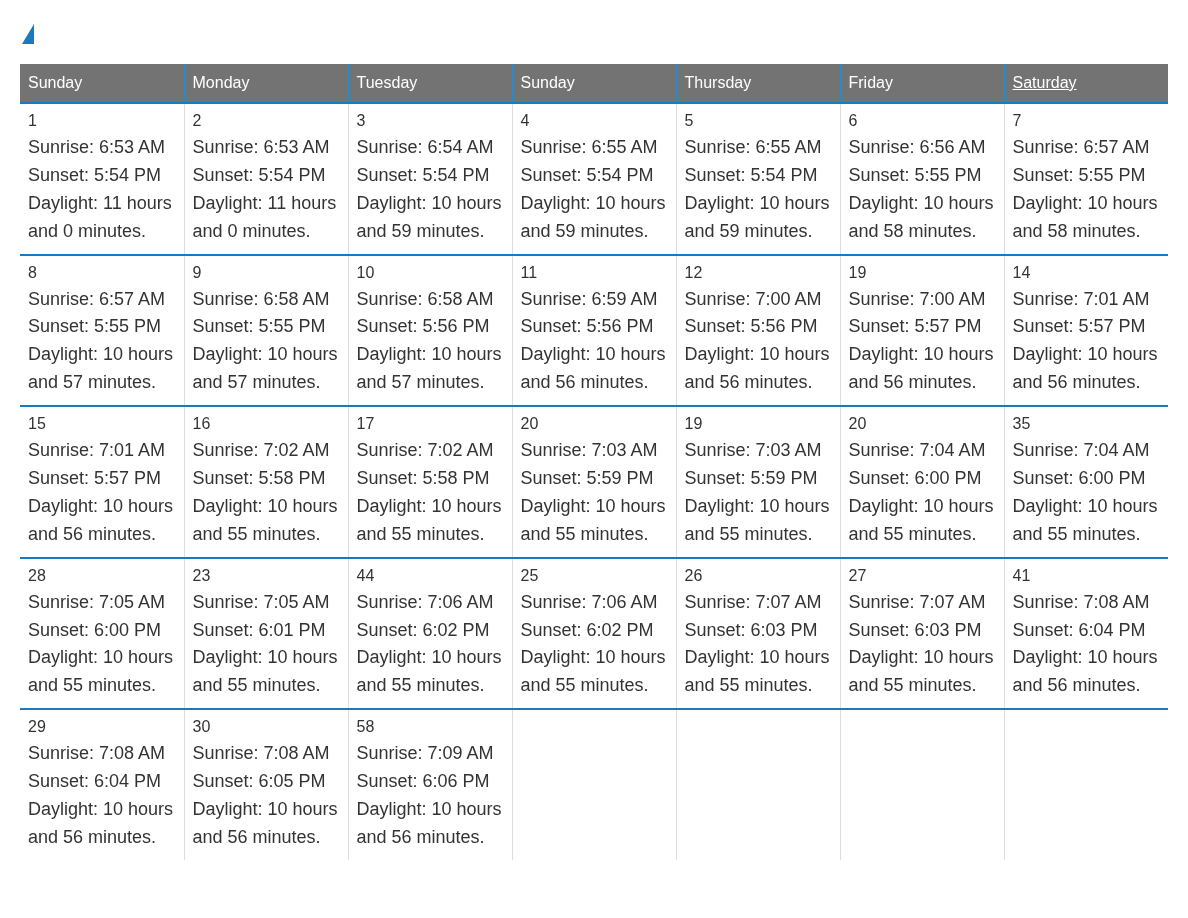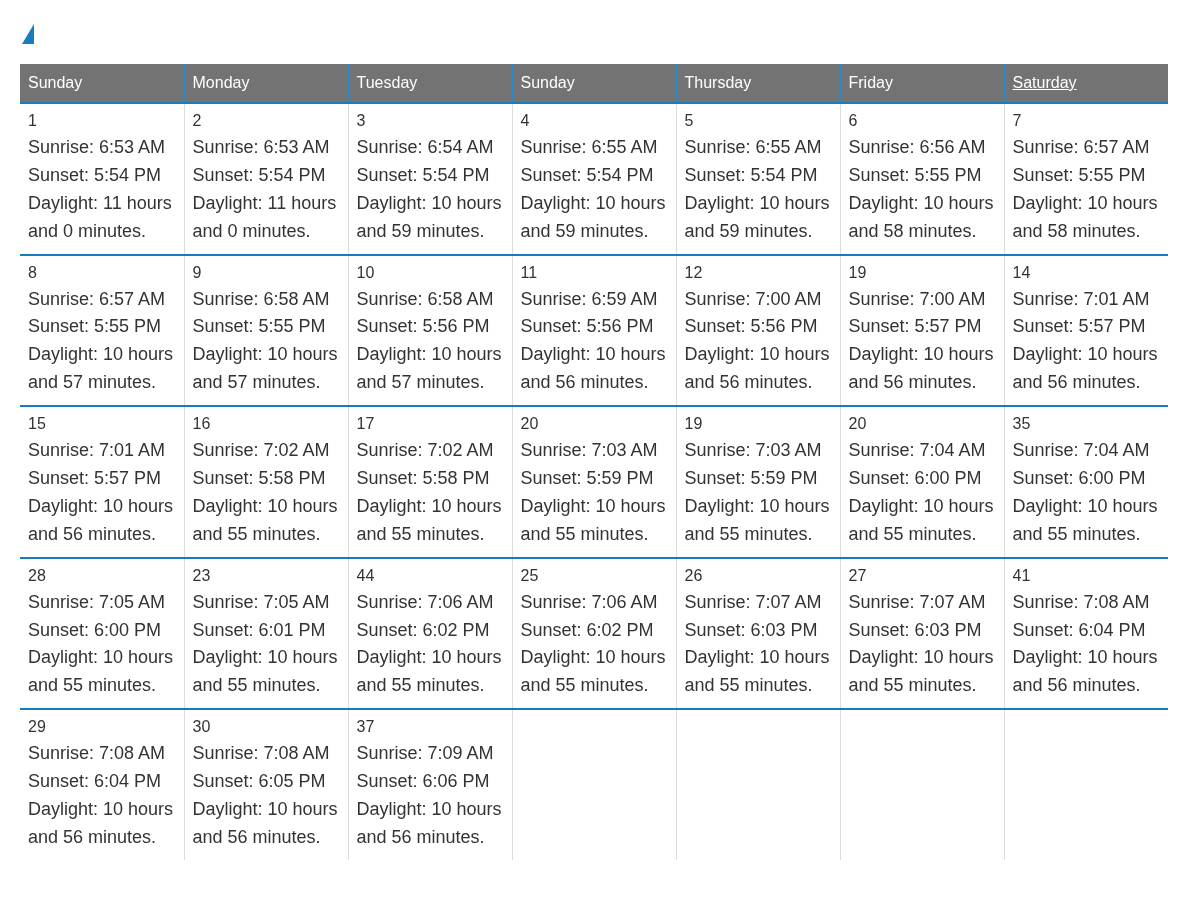--- a/index.html
+++ b/index.html
@@ -259,21 +259,21 @@
       <tr>
         <td>
           <span class="day-num">29</span>
           <div class="day-info">Sunrise: 7:08 AM<br>Sunset: 6:04 PM<br>Daylight: 10 hours<br>and 56 minutes.</div>
         </td>
         <td>
           <span class="day-num">30</span>
           <div class="day-info">Sunrise: 7:08 AM<br>Sunset: 6:05 PM<br>Daylight: 10 hours<br>and 56 minutes.</div>
         </td>
         <td>
-          <span class="day-num">37</span>
+          <span class="day-num">58</span>
           <div class="day-info">Sunrise: 7:09 AM<br>Sunset: 6:06 PM<br>Daylight: 10 hours<br>and 56 minutes.</div>
         </td>
         <td class="empty-cell"></td>
         <td class="empty-cell"></td>
         <td class="empty-cell"></td>
         <td class="empty-cell"></td>
       </tr>
     </tbody>
 </table>
 

